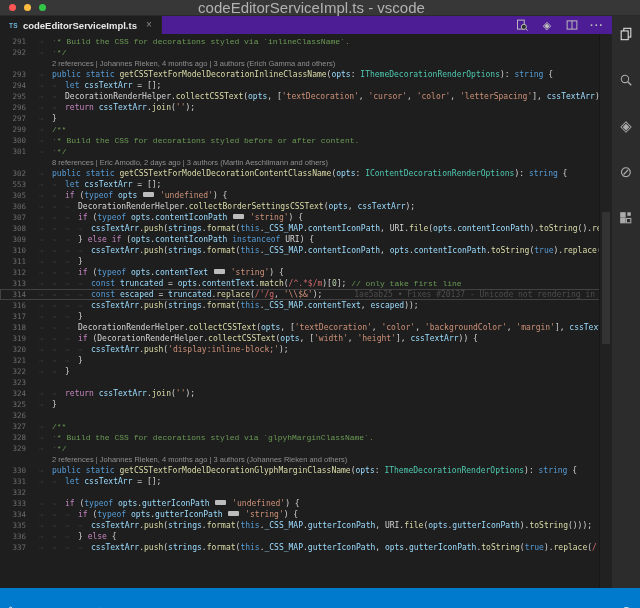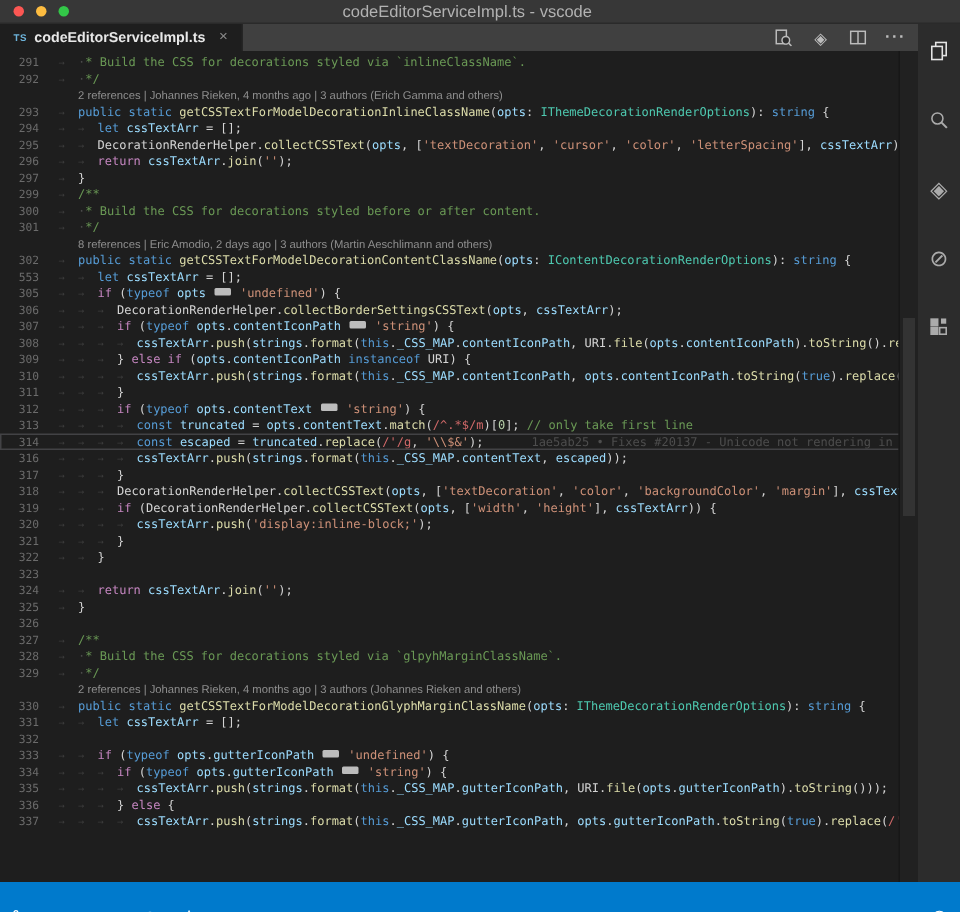--- a/index.html
+++ b/index.html
@@ -5,29 +5,29 @@
   * { margin:0; padding:0; box-sizing:border-box; }
   html,body { width:640px; height:608px; overflow:hidden; background:#1e1e1e;
     font-family:"Liberation Sans", sans-serif; }
 
   
   .titlebar { height:16px; background:#373737; display:flex; align-items:center;
     position:relative; border-bottom:1px solid #2a2a2a; }
   .lights { display:flex; gap:8px; margin-left:9px; }
   .light { width:7px; height:7px; border-radius:50%; }
   .light.r { background:#fc5753; } .light.y { background:#fdbc40; } .light.g { background:#33c748; }
-  .win-title { position:absolute; left:0; right:17px; text-align:center; font-size:11px;
+  .win-title { position:absolute; left:0; right:17px; text-align:center; font-size:15px;
     color:#b2b2b2; pointer-events:none; }
 
   
   .content { display:flex; height:572px; }
   .left-col { width:612px; display:flex; flex-direction:column; }
 
   
-  .tabbar { height:18px; background:#404040; display:flex; align-items:stretch;text-align:right; }
+  .tabbar { height:18px; background:#4c1d95; display:flex; align-items:stretch;text-align:right; }
   .tab { background:#1e1e1e; display:flex; align-items:center; padding:0 9px; gap:5px;
     border-right:1px solid #252525; }
   .tab-badge { color:#6cb2d9; font-size:6.5px; font-weight:bold; letter-spacing:.3px; }
   .tab-label { color:#e8e8e8; font-size:9.5px; font-weight:bold; }
   .tab-close { color:#8a8a8a; font-size:10px; margin-left:4px; line-height:1; }
   .tab-actions { margin-left:auto; display:flex; align-items:center; gap:11px; padding-right:8px;
     color:#c0c0c0; }
   .tab-actions .ticon { display:inline-flex; align-items:center; justify-content:center;
     width:14px; height:14px; font-size:11px; color:#bdbdbd; }
   .ticon svg { display:block; }
@@ -37,21 +37,21 @@
     padding-top:2px; font-family:"DejaVu Sans Mono", monospace; }
   .row { height:11px; line-height:11px; white-space:pre; font-size:8px; color:#d4d4d4; }
   .row.current { outline:1px solid #424245; outline-offset:-1px; }
   .ln { display:inline-block; width:35px; padding-right:9px; text-align:right;
     color:#6b6b6b; font-size:7.5px; }
   .rowc { margin-left:4px; }
   .tab-g { display:inline-block; width:13px; color:#3d3d3d; font-size:7px; }
   .row.lens .rowc { font-family:"Liberation Sans", sans-serif; font-size:7.5px; color:#8f8f8f;
     padding-left:13px; }
   .seg-k { color:#569cd6; } .seg-ctl { color:#c586c0; } .seg-s { color:#ce9178; }
-  .seg-c { color:#6a9955; } .seg-f { color:#dcdcaa; } .seg-ty { color:#4ec9b0; }
+  .seg-c { color:#6a9955;font-family:Liberation Mono, monospace; } .seg-f { color:#dcdcaa; } .seg-ty { color:#4ec9b0; }
   .seg-v { color:#9cdcfe; } .seg-d { color:#d4d4d4; } .seg-num { color:#b5cea8; }
   .seg-re { color:#d16969; } .seg-dim { color:#4a4a4a; }
   .seg-lig { display:inline-block; width:11px; height:5px; background:#bcbcbc; color:transparent;
     border-radius:1px; overflow:hidden; vertical-align:1px; margin:0 1px; }
   .ghost { color:#4d4d4d; margin-left:32px; }
 
   .scrollbar { position:absolute; top:0; right:0; width:13px; height:100%;
     background:#212121; border-left:1px solid #171717; }
   .scroll-thumb { position:absolute; left:2px; right:2px; top:178px; height:132px;
     background:#3e3e3e; opacity:.65; }

